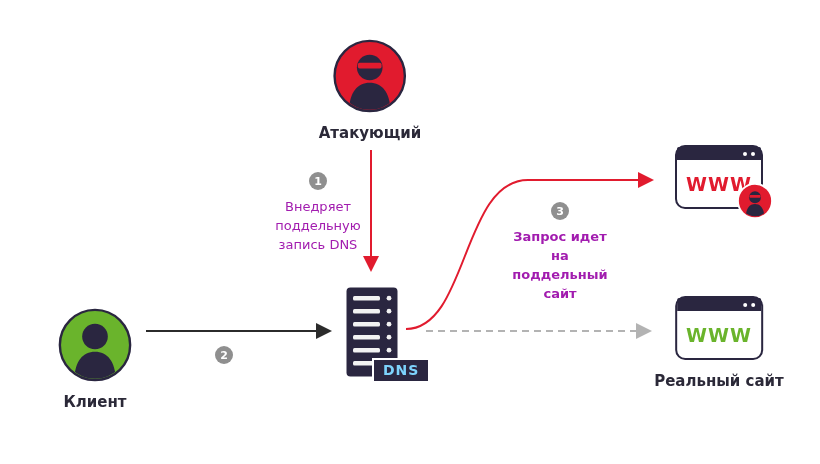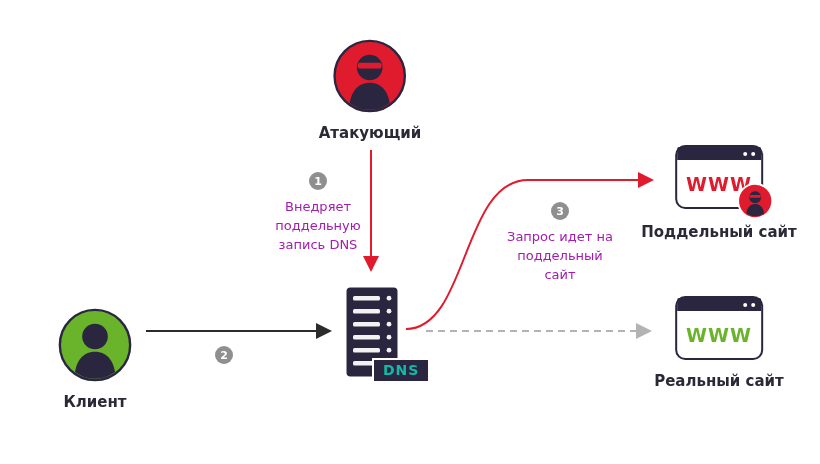--- a/index.html
+++ b/index.html
@@ -56,30 +56,30 @@
     margin-bottom: 8px;
   }
   .step-text {
     font-size: 13px;
     line-height: 1.45;
     color: #a21caf;
     text-align: center;
   }
   .step-1 .step-text { width: 100px; }
   .step-2 .step-text { width: 124px; }
-  .step-3 .step-text { width: 106px; }
+  .step-3 .step-text { width: 106px; font-weight: bold; }
 
   
   .dns-node { position: absolute; left: 345px; top: 286px; width: 58px; height: 92px; }
   .dns-label-box {
     position: absolute;
     left: 27px;
     top: 72px;
     background: #2a2640;
-    color: #14b8a6;
+    color: #7dd3fc;
     font-weight: bold;
     font-size: 14px;
     padding: 2px 9px 3px 9px;
     border: 2px solid #ffffff;
     letter-spacing: 1px;
   }
 
   
   .browser {
     position: relative;
@@ -227,21 +227,20 @@
             </defs>
           <circle cx="40" cy="40" r="38" fill="#e11b2e"></circle>
           <g clip-path="url(#clip-hacker)">
             <circle cx="40" cy="31" r="14" fill="#2a2640"></circle>
             <path d="M40 47 C 27 47 19 57 18 78 L 62 78 C 61 57 53 47 40 47 z" fill="#2a2640"></path>
             <rect x="27" y="26" width="26" height="6.5" rx="2" fill="#e11b2e"></rect>
           </g>
         </svg>
       </div>
     </div>
-    <div class="node-label" style="margin-top:14px;">Поддельный сайт</div>
   </div>
 
   <div class="node" style="left:719px; top:296px;">
     <div class="browser">
       <div class="browser-top">
         <span class="browser-dot"></span>
         <span class="browser-dot"></span>
       </div>
       <div class="browser-body">
         <span class="www www-green">WWW</span>

